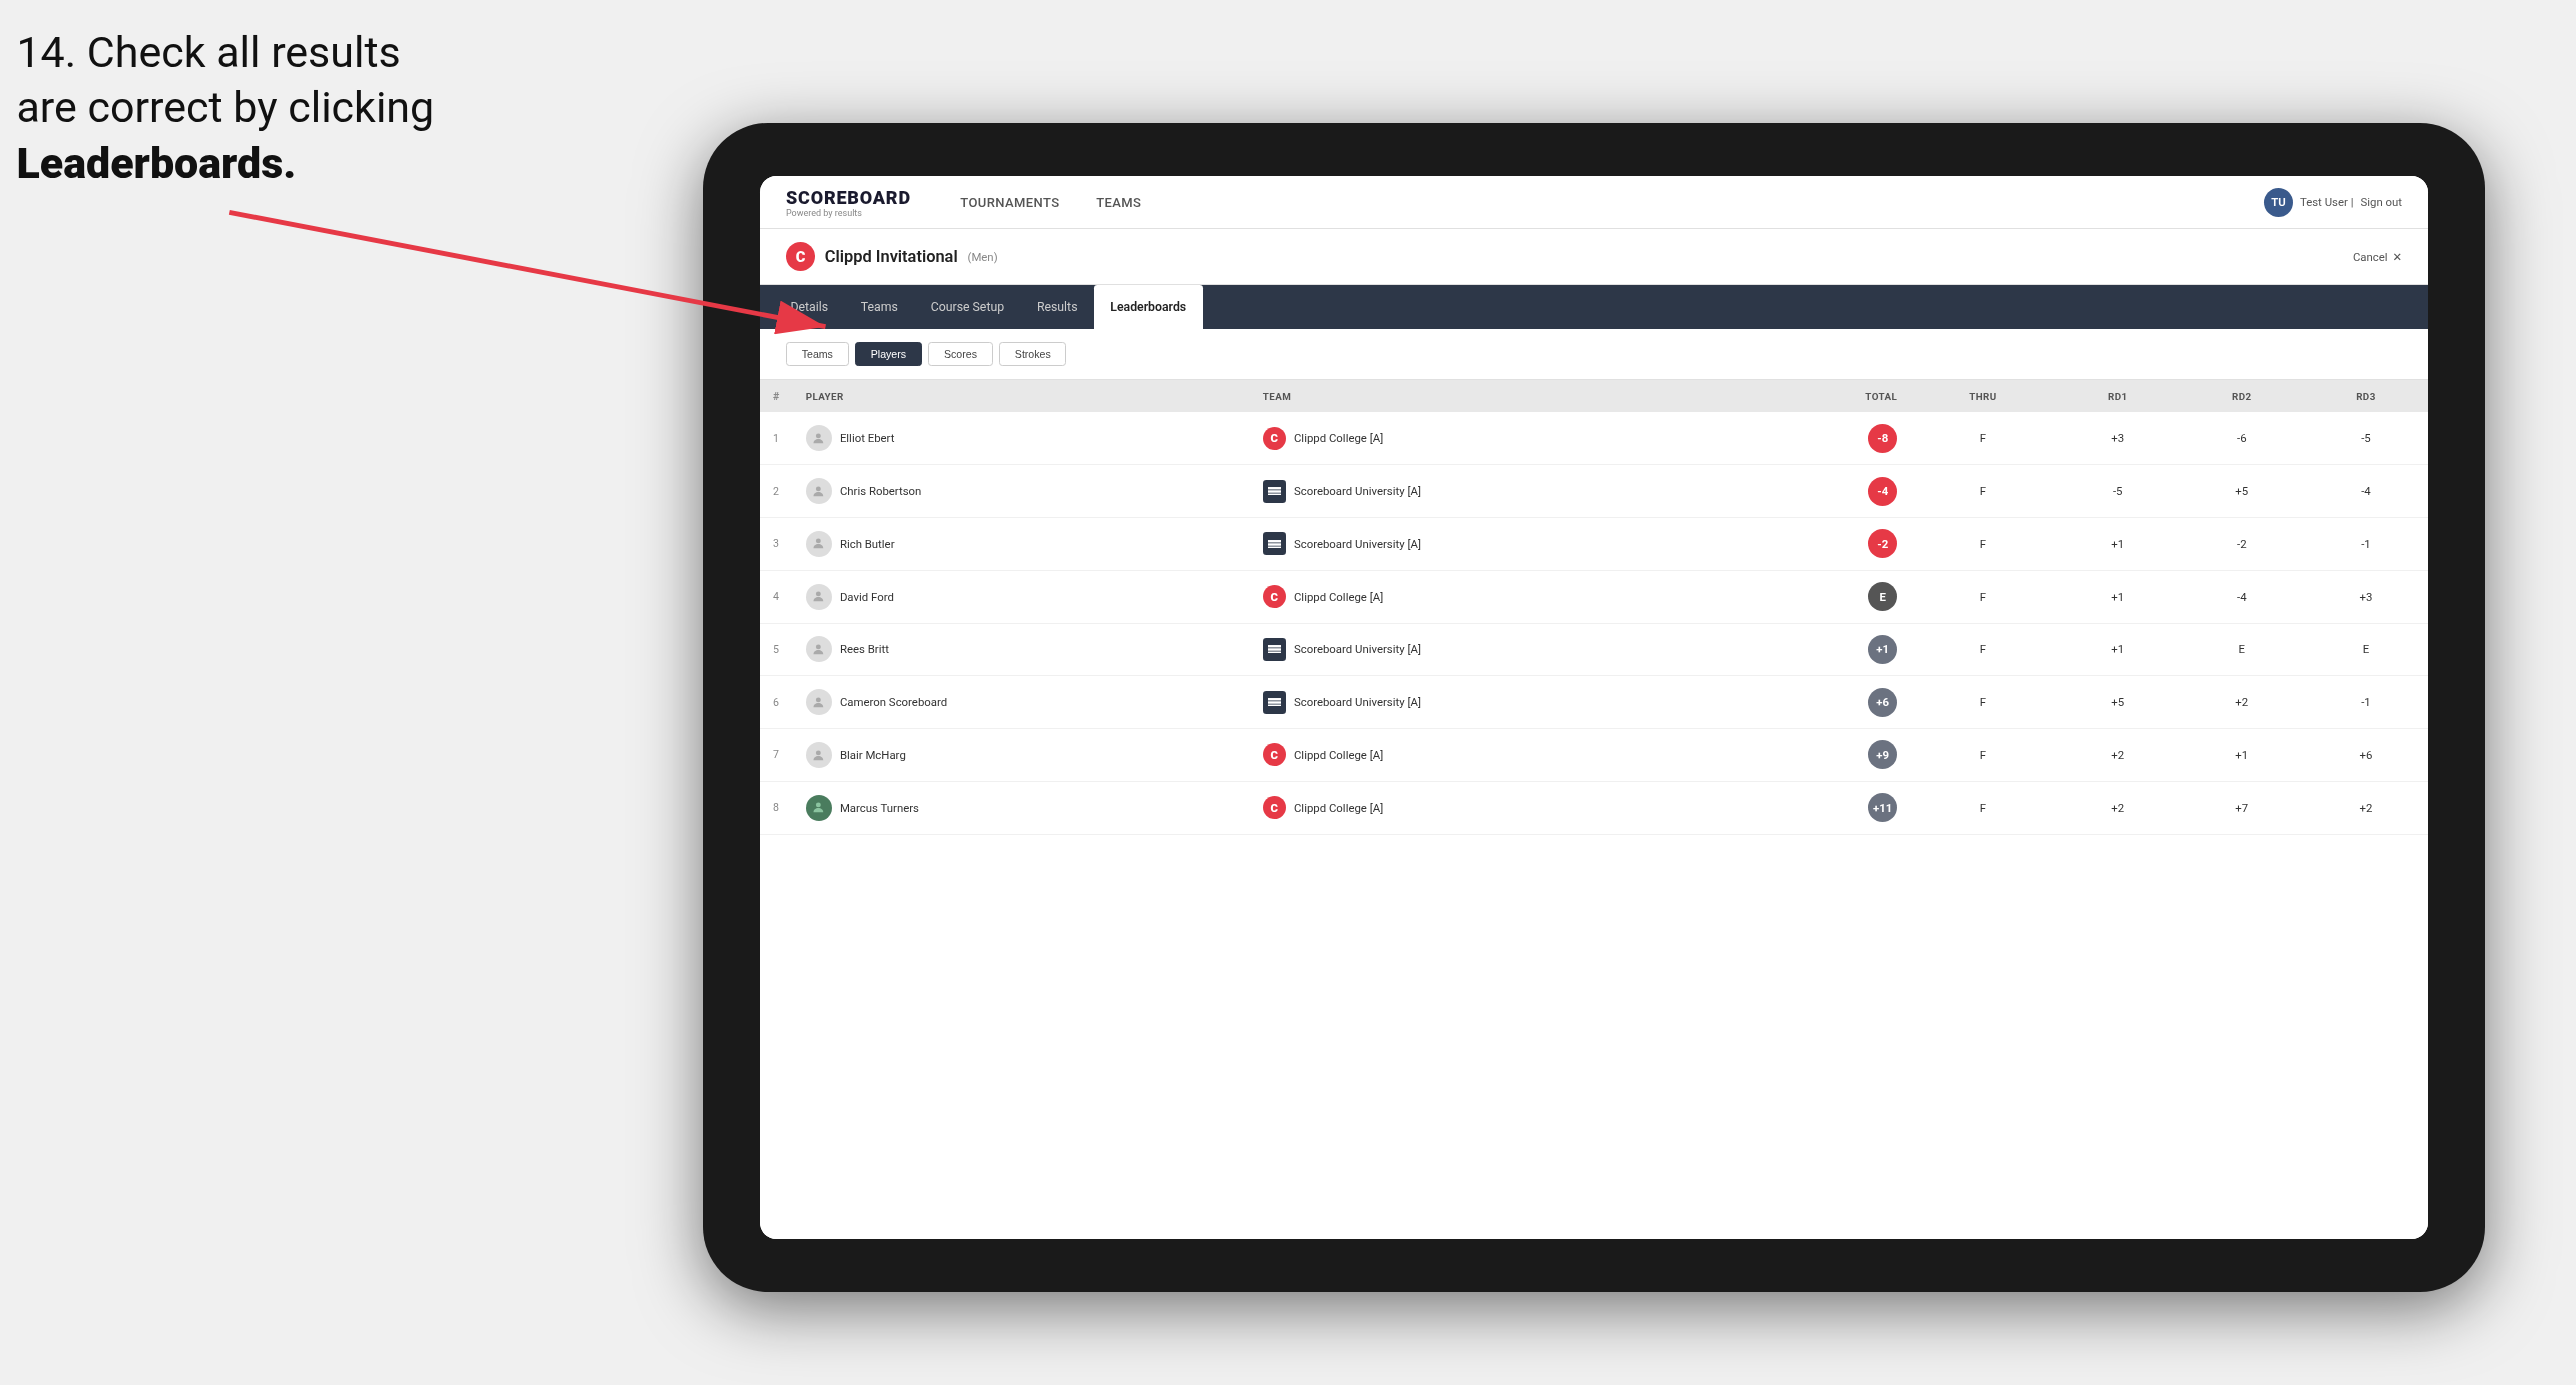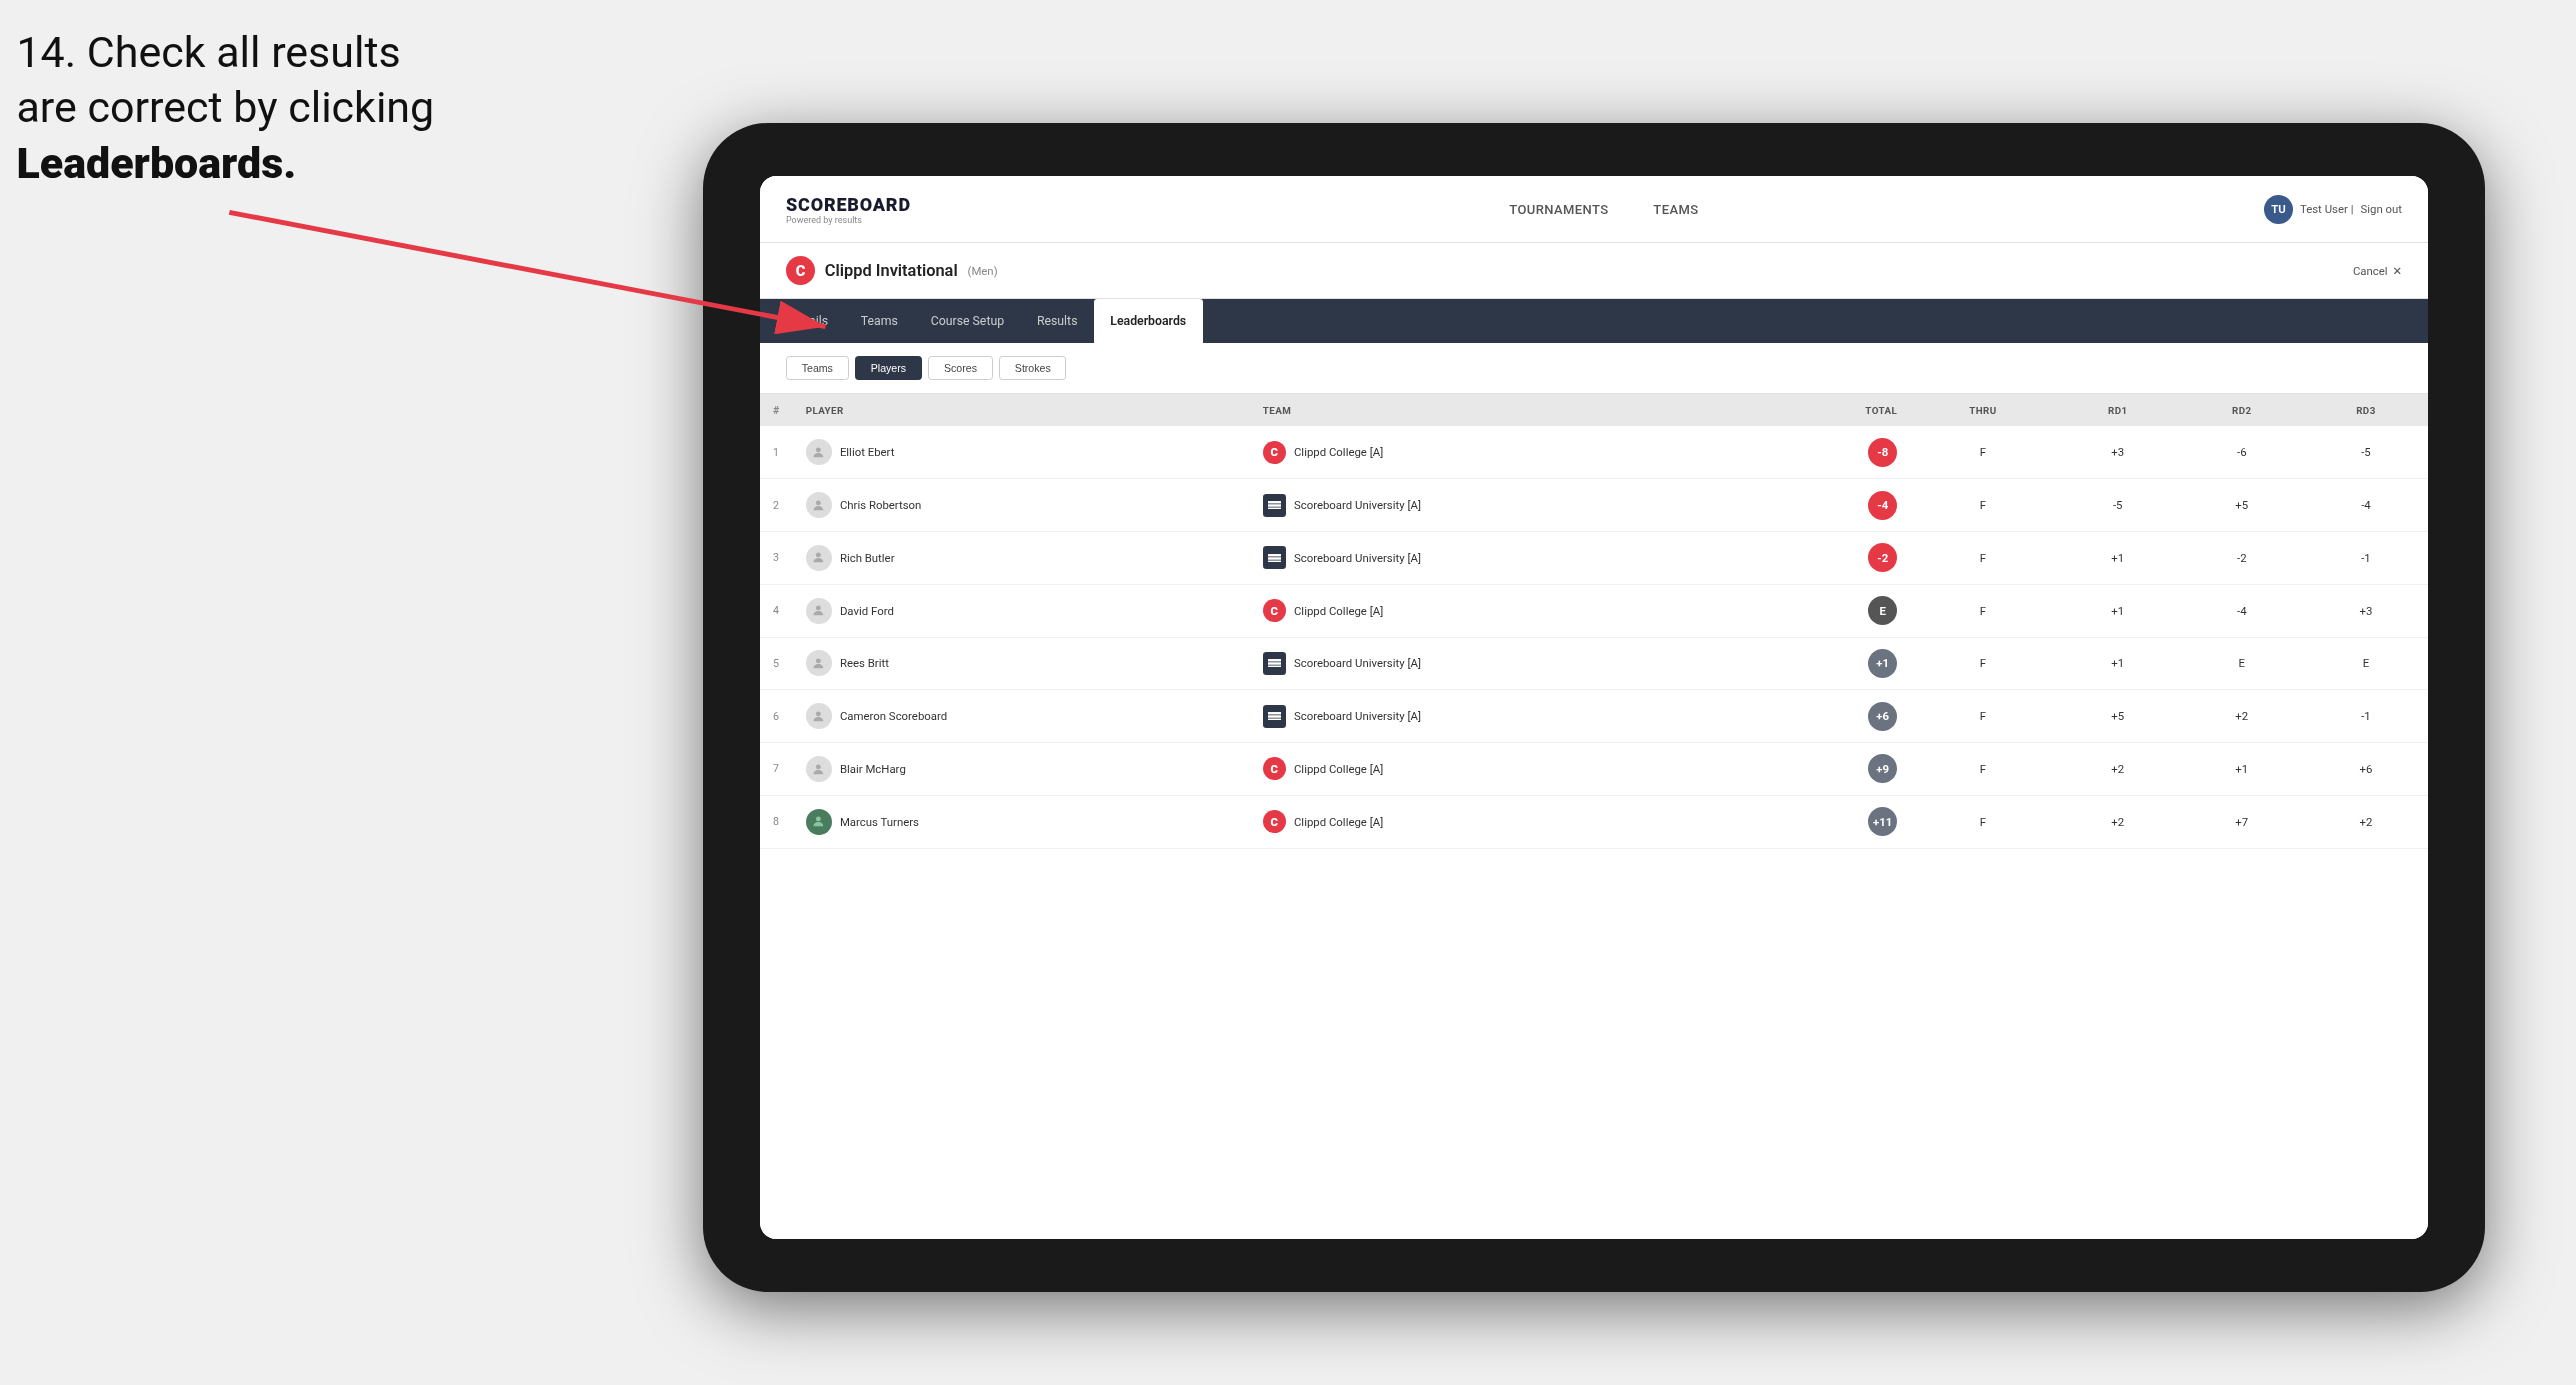--- a/index.html
+++ b/index.html
@@ -61,21 +61,21 @@
       flex-direction: column;
     }
 
     
     .top-nav {
       background: #fff;
       border-bottom: 0.8px solid #e0e0e0;
       display: flex;
       align-items: center;
       padding: 0 26px;
-      height: 67px;
+      height: 53px;
       flex-shrink: 0;
     }
 
     .logo-area {
       display: flex;
       flex-direction: column;
       margin-right: 33px;
     }
 
     .logo-text {
@@ -86,23 +86,22 @@
       text-transform: uppercase;
     }
 
     .logo-sub {
       font-size: 9px;
       color: #888;
     }
 
     .nav-links {
       display: flex;
-      gap: 12px;
+      gap: 4px;
       flex: 1;
-      justify-content: center;
     }
 
     .nav-link {
       font-size: 13px;
       color: #555;
       padding: 0 16.4px;
       height: 59px;
       display: flex;
       align-items: center;
       cursor: pointer;

